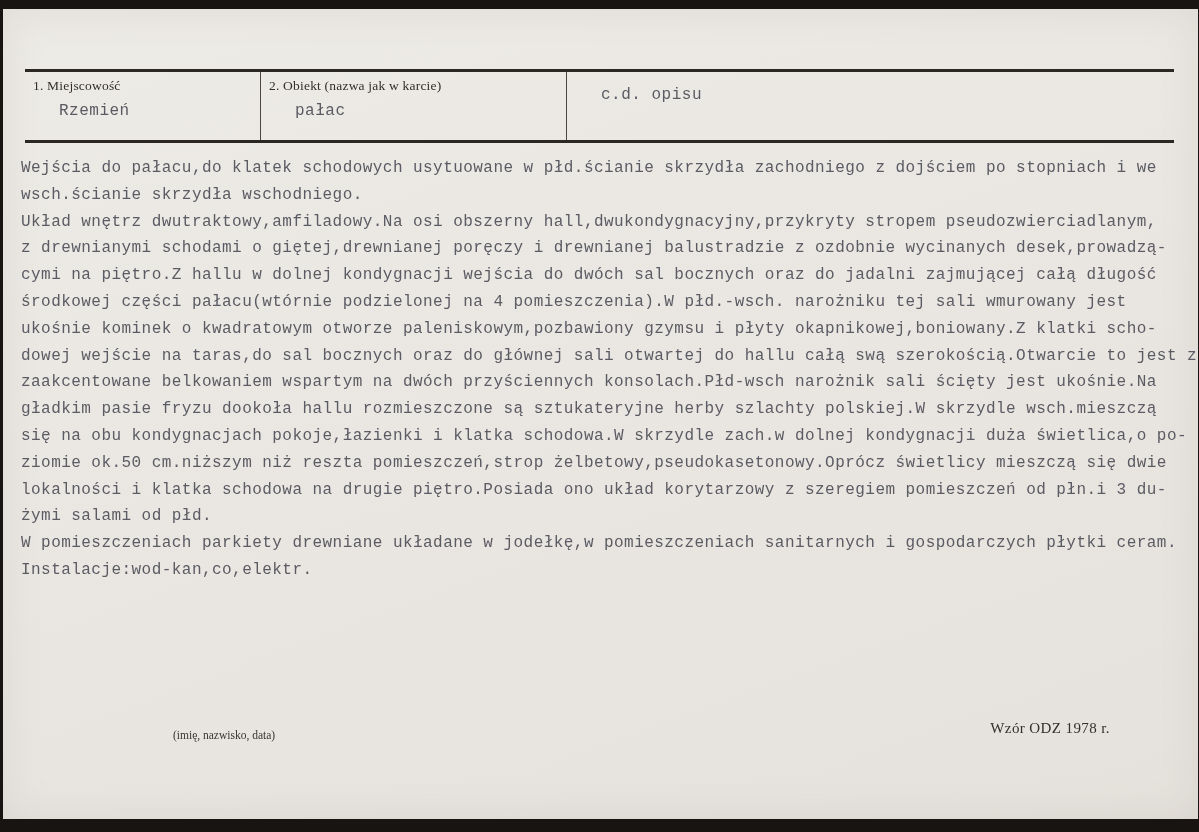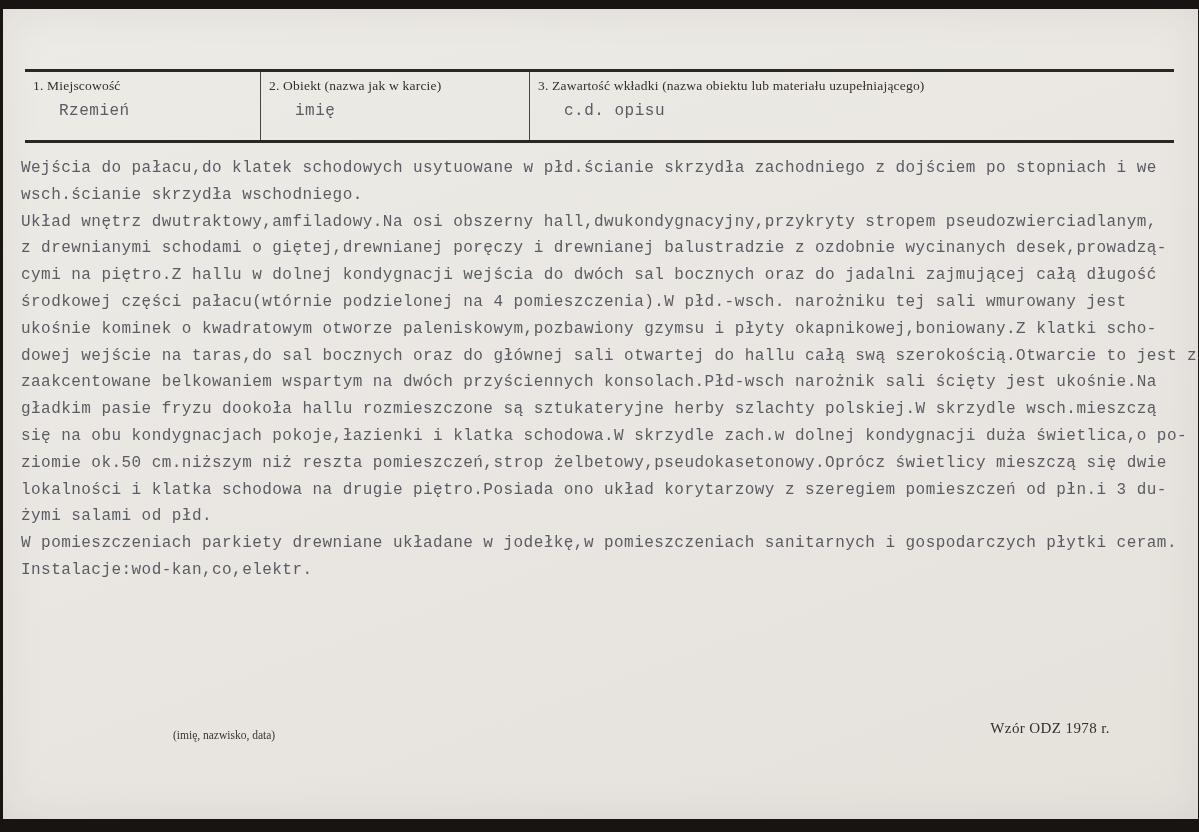--- a/index.html
+++ b/index.html
@@ -31,21 +31,21 @@
   .rule{position:absolute;left:22px;right:24px;height:3px;background:#2b2722;}
   .rule.r1{top:60px;}
   .rule.r2{top:131px;}
   
   .fields{
     position:absolute;top:63px;left:22px;right:24px;height:68px;
     display:flex;
   }
   .cell{padding:6px 10px 0 8px;box-sizing:border-box;}
   .cell.c1{width:235px;}
-  .cell.c2{width:270px;border-left:1px solid #4a453e;border-right:1px solid #4a453e;}
+  .cell.c2{width:307px;border-left:1px solid #4a453e;border-right:1px solid #4a453e;}
   .cell.c3{flex:1;}
   .cell .lbl{font-size:13.5px;color:#332f29;letter-spacing:.2px;}
   .typed{font-family:Liberation Mono, monospace;color:#5b5b63;}
   .cell .val{font-size:16px;margin-top:8px;padding-left:26px;letter-spacing:.5px;}
   
   .bodytext{
     position:absolute;top:146px;left:18px;width:1185px;
     font-size:16px;line-height:26.8px;letter-spacing:.45px;
     white-space:nowrap;
   }
@@ -78,24 +78,23 @@
 
     <div class="rule r1"></div>
 
     <div class="fields">
       <div class="cell c1">
         <div class="lbl">1. Miejscowość</div>
         <div class="val typed">Rzemień</div>
       </div>
       <div class="cell c2">
         <div class="lbl">2. Obiekt (nazwa jak w karcie)</div>
-        <div class="val typed">imię</div>
+        <div class="val typed">pałac</div>
       </div>
       <div class="cell c3">
-        <div class="lbl">3. Zawartość wkładki (nazwa obiektu lub materiału uzupełniającego)</div>
         <div class="val typed">c.d. opisu</div>
       </div>
     </div>
 
     <div class="rule r2"></div>
 
     <div class="bodytext typed">
       <div>Wejścia do pałacu,do klatek schodowych usytuowane w płd.ścianie skrzydła zachodniego z dojściem po stopniach i we</div>
       <div>wsch.ścianie skrzydła wschodniego.</div>
       <div>Układ wnętrz dwutraktowy,amfiladowy.Na osi obszerny hall,dwukondygnacyjny,przykryty stropem pseudozwierciadlanym,</div>

